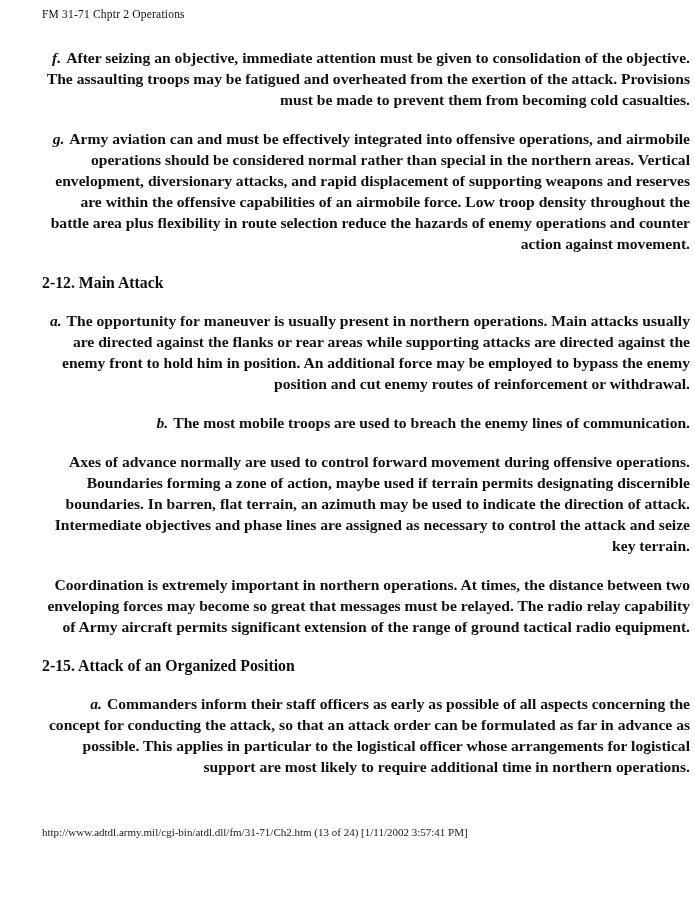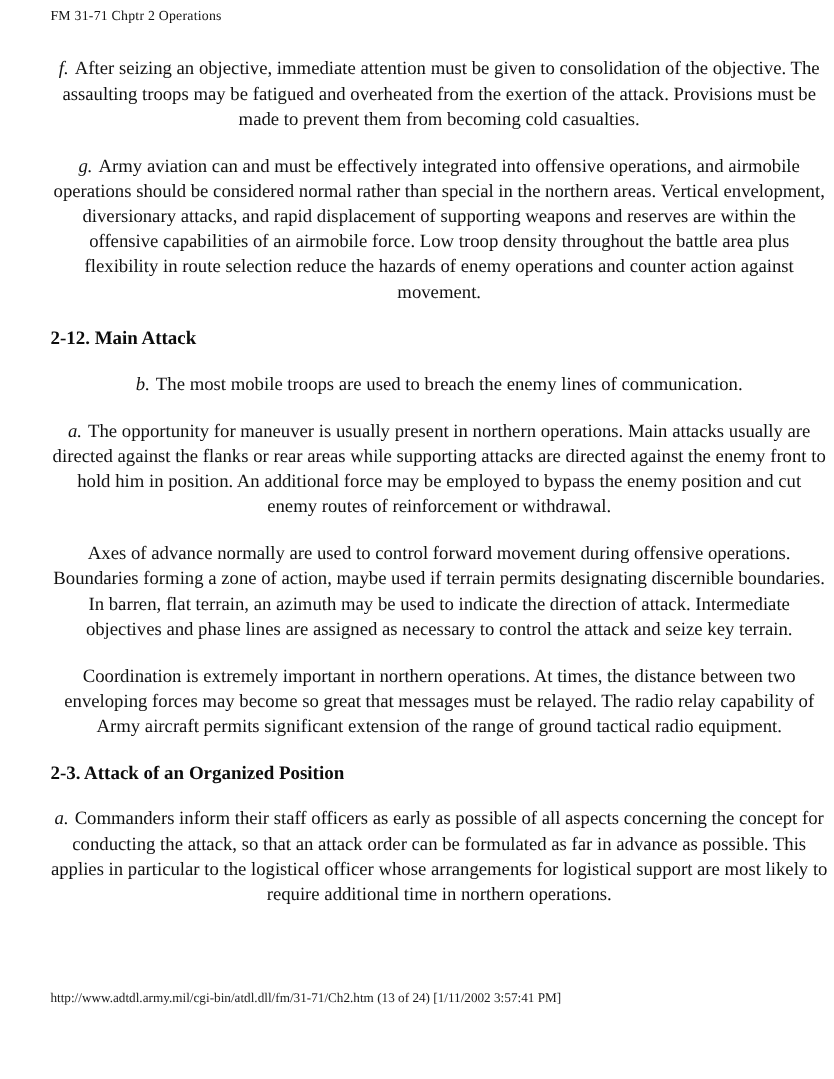--- a/index.html
+++ b/index.html
@@ -31,21 +31,22 @@
     letter-spacing: 0.2px;
   }
   .doc-body {
     width: 648px;
     font-size: 15.6px;
     line-height: 21px;
     color: #111111;
   }
   .doc-body p {
     margin: 0 0 18px 0;
-    text-align: center;
+    text-align: right;
+    font-weight: bold;
   }
   .doc-body h3 {
     margin: 0 0 17px 0;
     font-size: 15.8px;
     line-height: 21px;
     font-weight: bold;
     color: #0d0d0d;
     font-family: Liberation Serif, serif;
   }
   .lead {
@@ -72,31 +73,31 @@
 
   <div class="doc-body">
 
     <p><span class="lead">f.</span><span>After seizing an objective, immediate attention must be given to consolidation of the objective. The assaulting troops may be fatigued and overheated from the exertion of the attack. Provisions must be made to prevent them from becoming cold casualties.</span></p>
 
     <p><span class="lead">g.</span><span>Army aviation can and must be effectively integrated into offensive operations, and airmobile operations should be considered normal rather than special in the northern areas. Vertical envelopment, diversionary attacks, and rapid displacement of supporting weapons and reserves are within the offensive capabilities of an airmobile force. Low troop density throughout the battle area plus flexibility in route selection reduce the hazards of enemy operations and counter action against movement.</span></p>
 
 
     <h3>2-12. Main Attack</h3>
 
+    <p><span class="lead">a.</span><span>The opportunity for maneuver is usually present in northern operations. Main attacks usually are directed against the flanks or rear areas while supporting attacks are directed against the enemy front to hold him in position. An additional force may be employed to bypass the enemy position and cut enemy routes of reinforcement or withdrawal.</span></p>
+
     <p><span class="lead">b.</span><span>The most mobile troops are used to breach the enemy lines of communication.</span></p>
-
-    <p><span class="lead">a.</span><span>The opportunity for maneuver is usually present in northern operations. Main attacks usually are directed against the flanks or rear areas while supporting attacks are directed against the enemy front to hold him in position. An additional force may be employed to bypass the enemy position and cut enemy routes of reinforcement or withdrawal.</span></p>
 
 
     <p><span>Axes of advance normally are used to control forward movement during offensive operations. Boundaries forming a zone of action, maybe used if terrain permits designating discernible boundaries. In barren, flat terrain, an azimuth may be used to indicate the direction of attack. Intermediate objectives and phase lines are assigned as necessary to control the attack and seize key terrain.</span></p>
 
 
     <p><span>Coordination is extremely important in northern operations. At times, the distance between two enveloping forces may become so great that messages must be relayed. The radio relay capability of Army aircraft permits significant extension of the range of ground tactical radio equipment.</span></p>
 
-    <h3>2-3. Attack of an Organized Position</h3>
+    <h3>2-15. Attack of an Organized Position</h3>
 
     <p><span class="lead">a.</span><span>Commanders inform their staff officers as early as possible of all aspects concerning the concept for conducting the attack, so that an attack order can be formulated as far in advance as possible. This applies in particular to the logistical officer whose arrangements for logistical support are most likely to require additional time in northern operations.</span></p>
 
   </div>
 
   <div class="doc-footer">http://www.adtdl.army.mil/cgi-bin/atdl.dll/fm/31-71/Ch2.htm (13 of 24) [1/11/2002 3:57:41 PM]</div>
 
 </div>
 
 </body></html>

